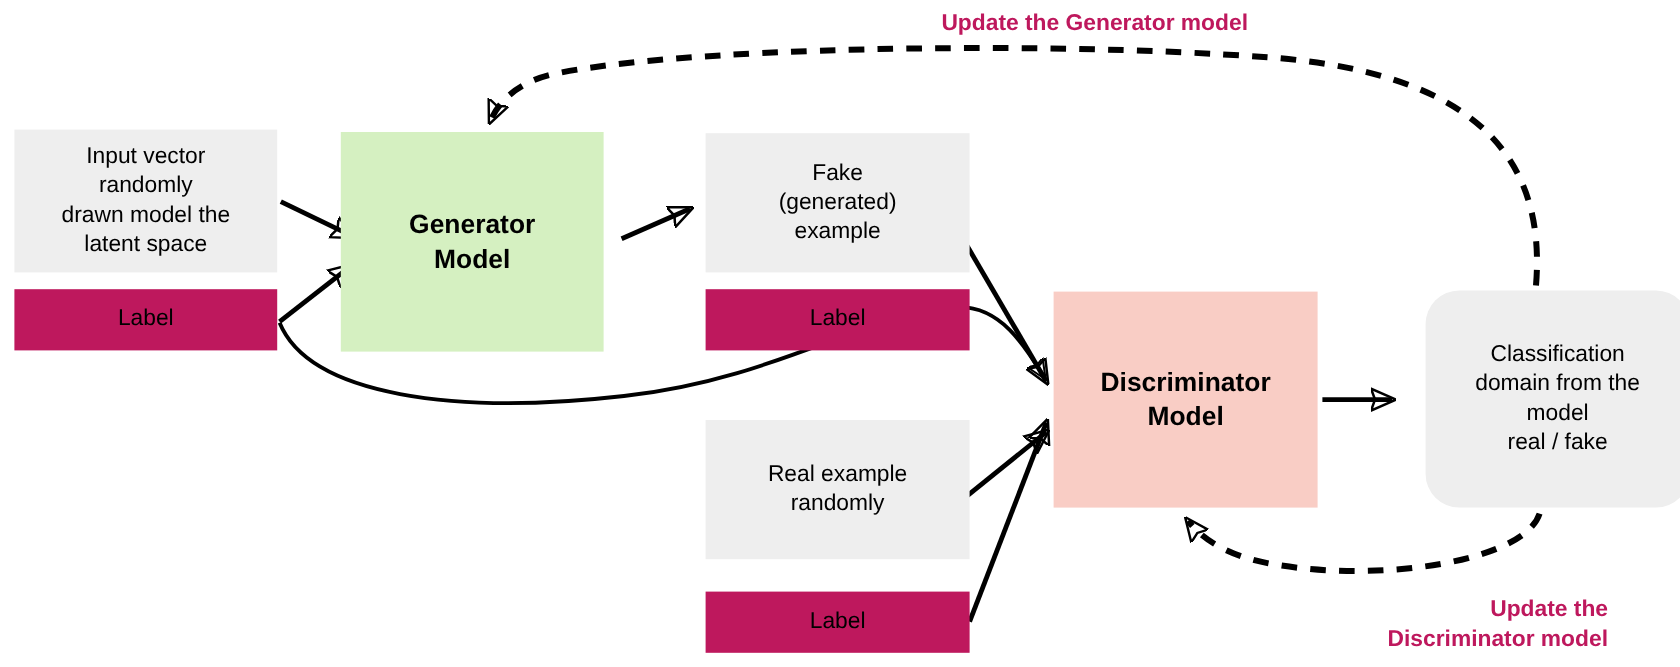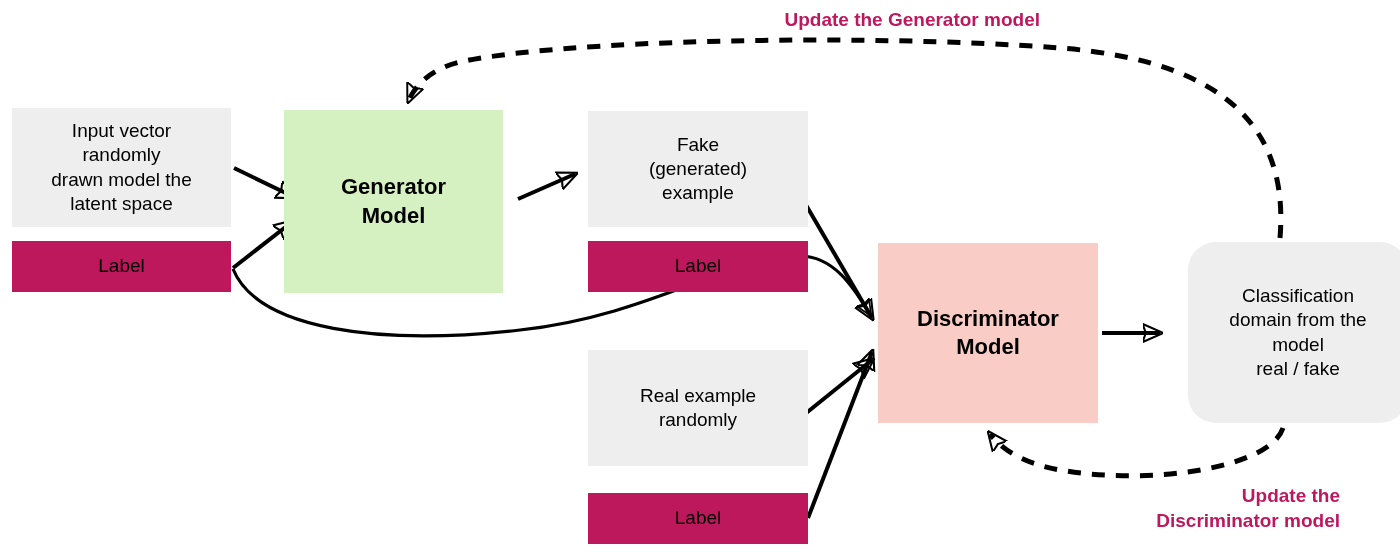--- a/index.html
+++ b/index.html
@@ -149,16 +149,16 @@
     <div class="inner t-plain">
       <div>Classification</div>
       <div>domain from the</div>
       <div>model</div>
       <div class="b">real / fake</div>
     </div>
   </div>
 
   <div class="edge-label" style="left:620px; top:8px; width:420px;">Update the Generator model</div>
 
-  <div class="edge-label" style="left:1000px; top:484px; width:340px;">Update the
+  <div class="edge-label" style="left:1000px; top:496px; width:340px;">Update the
 Discriminator model</div>
 
 </div>
 
 </body></html>

